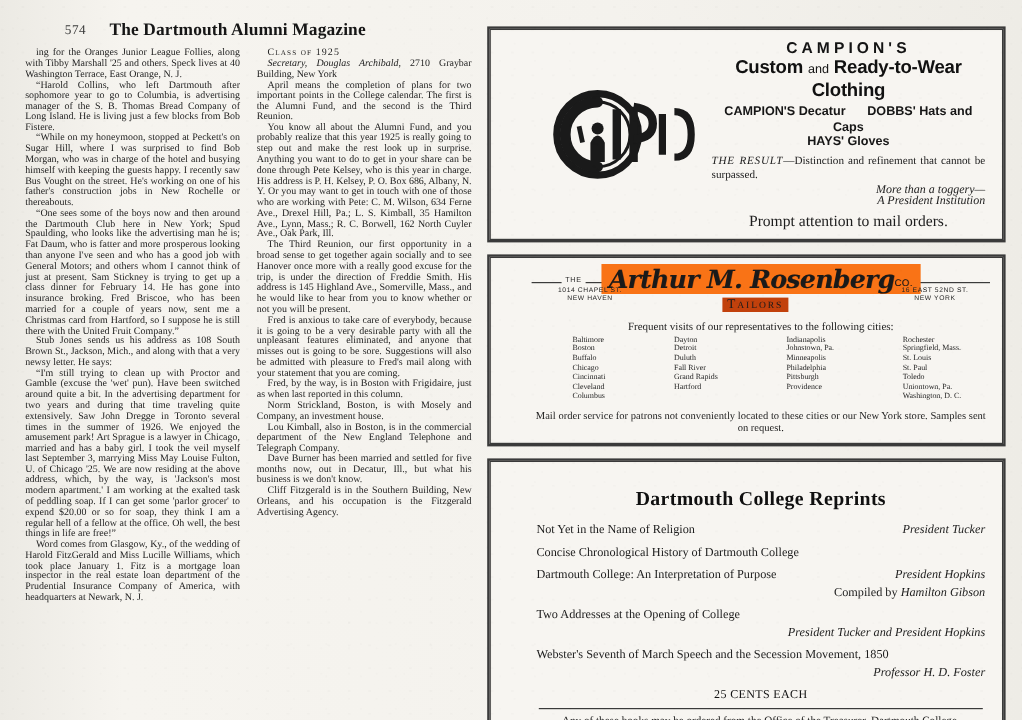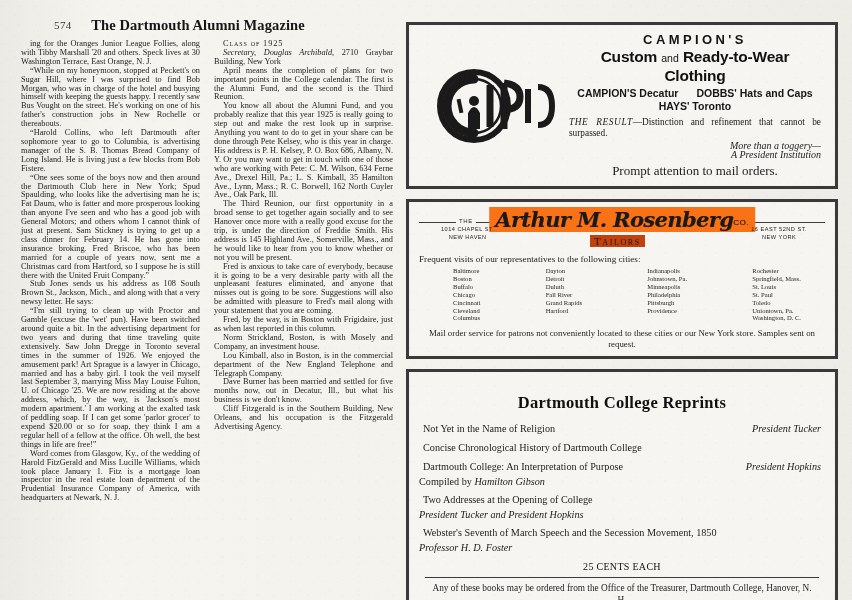--- a/index.html
+++ b/index.html
@@ -73,21 +73,21 @@
   .ads{
     position:absolute;left:408px;top:24px;width:428px;
   }
   .ad-box{
     border:1px solid #3a3a3a;
     box-shadow:0 0 0 1px #f4f2ed inset, 0 0 0 2px #3a3a3a;
     background:#f7f5f1;
     margin-bottom:14px;
     position:relative;
   }
-  .ad-inner{padding:7px 10px;}
+  .ad-inner{padding:7px 10px;margin-left:24px;}
   
   .campion{display:flex;align-items:center;min-height:98px;}
   .campion-logo{
     width:150px;flex:0 0 150px;display:flex;align-items:center;justify-content:center;
   }
   .campion-copy{flex:1 1 auto;padding-right:4px;}
   .camp-name{
     text-align:center;font-family:"Liberation Sans",sans-serif;
     font-weight:bold;font-size:13px;letter-spacing:3.4px;
     color:#141414;margin-bottom:1px;
@@ -143,21 +143,21 @@
     background:#c2410c;padding:0 4px;
   }
   .ros-addr-l,.ros-addr-r{
     position:absolute;top:17px;
     font-family:"Liberation Sans",sans-serif;font-size:5.6px;
     letter-spacing:.5px;line-height:7.5px;text-align:center;color:#242424;
   }
   .ros-addr-l{left:22px;}
   .ros-addr-r{right:18px;}
   .ros-freq{
-    text-align:left;font-size:9.2px;margin:1px 0 3px;color:#1d1d1d;font-family:Liberation Serif, serif;
+    text-align:center;font-size:9.2px;margin:1px 0 3px;color:#1d1d1d;font-family:Liberation Serif, serif;
   }
   .ros-cities{
     display:flex;justify-content:space-between;padding:0 24px 0 34px;
   }
   .ros-cities ul{
     list-style:none;margin:0;padding:0;
     font-size:6.6px;line-height:7.9px;color:#1f1f1f;
     font-family:"Liberation Serif",serif;
   }
   .ros-mail{
@@ -167,21 +167,21 @@
   .rep-title{
     text-align:center;font-weight:bold;font-size:16.5px;letter-spacing:.3px;
     margin:14px 0 9px;color:#101010;
   }
   .rep-row{
     display:flex;justify-content:space-between;align-items:baseline;
     font-size:10.2px;line-height:13px;margin:0 4px 6px 4px;color:#1c1c1c;
   }
   .rep-row .author{font-style:italic;white-space:nowrap;padding-left:10px;}
   .rep-sub{
-    font-size:10.2px;margin:-3px 4px 6px 0;color:#1c1c1c;
+    text-align:right;font-size:10.2px;margin:-3px 4px 6px 0;color:#1c1c1c;
   }
   .rep-sub .author{font-style:italic;}
   .rep-price{
     text-align:center;font-size:10px;letter-spacing:.3px;margin:8px 0 5px;color:#131313;
   }
   .rep-rule{border:0;border-top:1px solid #3a3a3a;margin:0 6px 5px 6px;}
   .rep-order{
     text-align:center;font-size:9.3px;line-height:11.4px;padding:0 10px 16px;color:#1d1d1d;
   }
 </style>
@@ -189,23 +189,23 @@
 <body>
 
 <div class="page">
 
   <div class="folio">574</div>
   <div class="running-head">The Dartmouth Alumni Magazine</div>
 
   <div class="cols">
 
     <div class="col">
-      <p>ing for the Oranges Junior League Follies, along with Tibby Marshall '20 and others. Speck lives at 30 Washington Terrace, East Orange, N. J.</p>
+      <p>ing for the Oranges Junior League Follies, along with Tibby Marshall '25 and others. Speck lives at 40 Washington Terrace, East Orange, N. J.</p>
+      <p>“Harold Collins, who left Dartmouth after sophomore year to go to Columbia, is advertising manager of the S. B. Thomas Bread Company of Long Island. He is living just a few blocks from Bob Fistere.</p>
       <p>“While on my honeymoon, stopped at Peckett's on Sugar Hill, where I was surprised to find Bob Morgan, who was in charge of the hotel and busying himself with keeping the guests happy. I recently saw Bus Vought on the street. He's working on one of his father's construction jobs in New Rochelle or thereabouts.</p>
-      <p>“Harold Collins, who left Dartmouth after sophomore year to go to Columbia, is advertising manager of the S. B. Thomas Bread Company of Long Island. He is living just a few blocks from Bob Fistere.</p>
       <p>“One sees some of the boys now and then around the Dartmouth Club here in New York; Spud Spaulding, who looks like the advertising man he is; Fat Daum, who is fatter and more prosperous looking than anyone I've seen and who has a good job with General Motors; and others whom I cannot think of just at present. Sam Stickney is trying to get up a class dinner for February 14. He has gone into insurance broking. Fred Briscoe, who has been married for a couple of years now, sent me a Christmas card from Hartford, so I suppose he is still there with the United Fruit Company.”</p>
       <p>Stub Jones sends us his address as 108 South Brown St., Jackson, Mich., and along with that a very newsy letter. He says:</p>
       <p>“I'm still trying to clean up with Proctor and Gamble (excuse the 'wet' pun). Have been switched around quite a bit. In the advertising department for two years and during that time traveling quite extensively. Saw John Dregge in Toronto several times in the summer of 1926. We enjoyed the amusement park! Art Sprague is a lawyer in Chicago, married and has a baby girl. I took the veil myself last September 3, marrying Miss May Louise Fulton, U. of Chicago '25. We are now residing at the above address, which, by the way, is 'Jackson's most modern apartment.' I am working at the exalted task of peddling soap. If I can get some 'parlor grocer' to expend $20.00 or so for soap, they think I am a regular hell of a fellow at the office. Oh well, the best things in life are free!”</p>
       <p>Word comes from Glasgow, Ky., of the wedding of Harold FitzGerald and Miss Lucille Williams, which took place January 1. Fitz is a mortgage loan inspector in the real estate loan department of the Prudential Insurance Company of America, with headquarters at Newark, N. J.</p>
     </div>
 
     <div class="col">
       <p class="classhead">Class of 1925</p>
       <p class="secretary"><span>Secretary,</span> <span>Douglas Archibald,</span> <span class="roman">2710 Graybar Building, New York</span></p>
       <p>April means the completion of plans for two important points in the College calendar. The first is the Alumni Fund, and the second is the Third Reunion.</p>
@@ -241,21 +241,21 @@
               <path d="M40 50 q6 -12 12 0 l0 16 l-12 0 z"></path>
               <rect x="30" y="36" width="4" height="14" transform="rotate(-12 32 43)"></rect>
             </g>
           </svg>
         </div>
         <div class="campion-copy">
           <div class="camp-name">CAMPION'S</div>
           <div class="camp-line2"><span>Custom</span> <span class="amp">and</span> <span>Ready-to-Wear Clothing</span></div>
           <div class="camp-brands">
             <span>CAMPION'S Decatur</span><span class="sp"></span><span>DOBBS' Hats and Caps</span><br>
-            <span>HAYS' Toronto</span>
+            <span>HAYS' Gloves</span>
           </div>
           <div class="camp-result"><span class="em">THE RESULT</span><span>—Distinction and refinement that cannot be surpassed.</span></div>
           <div class="camp-tag">
             <span>More than a toggery—</span><br>
             <span>A President Institution</span>
           </div>
           <div class="camp-prompt">Prompt attention to mail orders.</div>
         </div>
       </div>
     </div>

